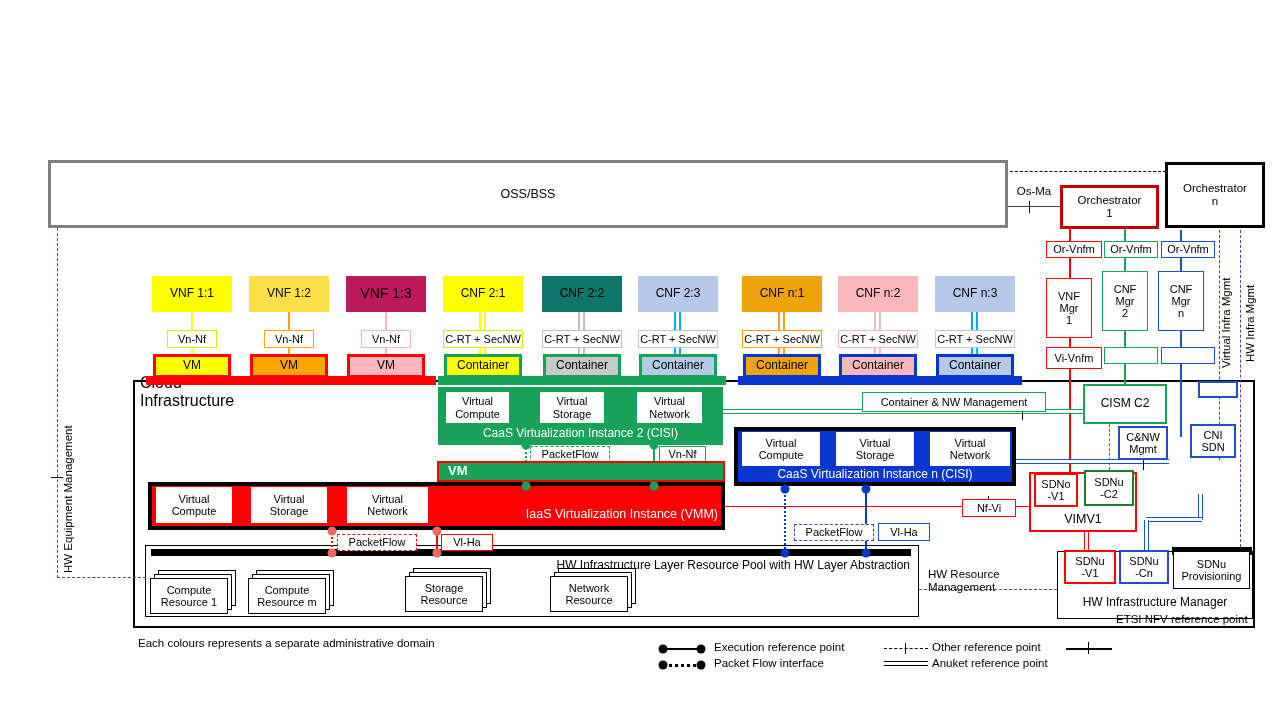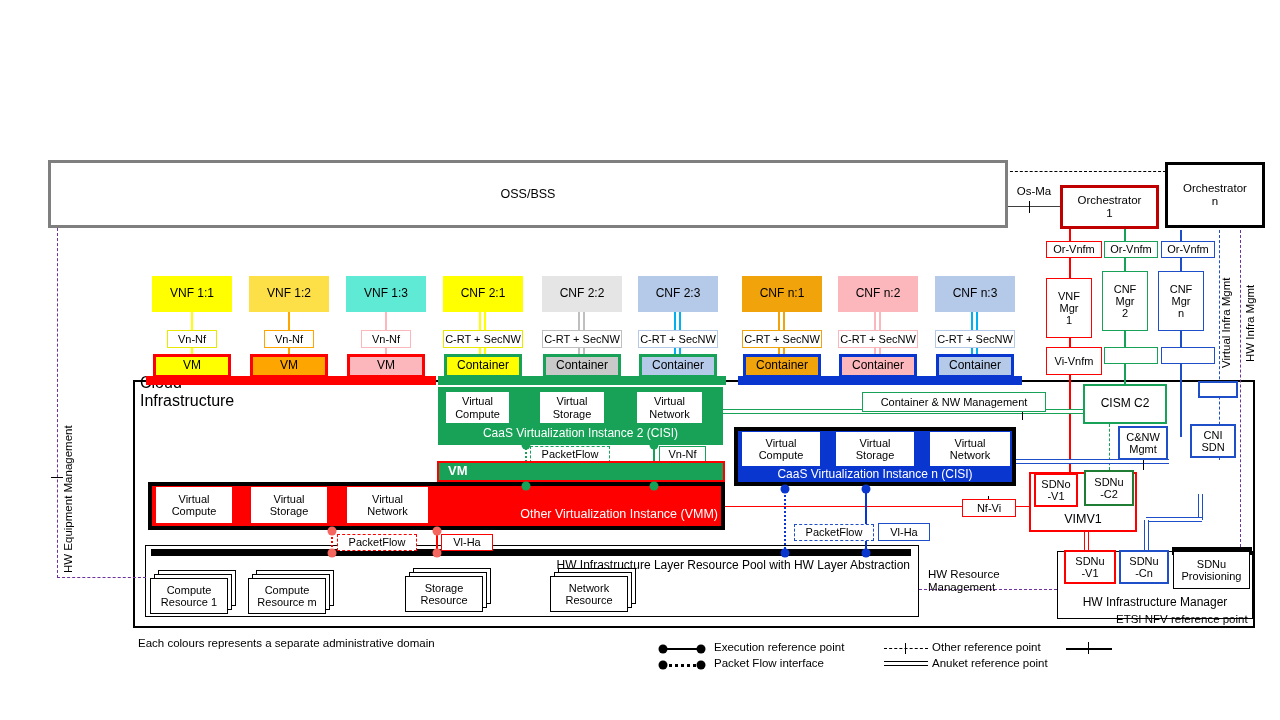--- a/index.html
+++ b/index.html
@@ -91,23 +91,23 @@
   <div class="a" style="left:778px;top:312px;width:7px;height:42px;border-left:2px solid #F0A30A;border-right:2px solid #F0A30A"></div>
   <div class="a" style="left:874px;top:312px;width:7px;height:42px;border-left:2px solid #FBB7BB;border-right:2px solid #FBB7BB"></div>
   <div class="a" style="left:971px;top:312px;width:7px;height:42px;border-left:2px solid #00B0F0;border-right:2px solid #00B0F0"></div>
 
   <div class="a" style="left:146px;top:376px;width:290px;height:9px;background:#FF0000"></div>
   <div class="a" style="left:438px;top:376px;width:288px;height:9px;background:#17A258"></div>
   <div class="a" style="left:738px;top:376px;width:284px;height:9px;background:#0A36D0"></div>
 
   <div class="b nb" style="left:152px;top:276px;width:80px;height:36px;background:#FFFF00;font-size:12px">VNF 1:1</div>
   <div class="b nb" style="left:249px;top:276px;width:80px;height:36px;background:#fde047;font-size:12px">VNF 1:2</div>
-  <div class="b nb" style="left:346px;top:276px;width:80px;height:36px;background:#5eead4;font-size:12px">VNF 1:3</div>
+  <div class="b nb" style="left:346px;top:276px;width:80px;height:36px;background:#be185d;font-size:14px">VNF 1:3</div>
   <div class="b nb" style="left:443px;top:276px;width:80px;height:36px;background:#FFFF00;font-size:12px">CNF 2:1</div>
-  <div class="b nb" style="left:542px;top:276px;width:80px;height:36px;background:#e5e5e5;font-size:12px">CNF 2:2</div>
+  <div class="b nb" style="left:542px;top:276px;width:80px;height:36px;background:#0f766e;font-size:12px">CNF 2:2</div>
   <div class="b nb" style="left:638px;top:276px;width:80px;height:36px;background:#B5C9E9;font-size:12px">CNF 2:3</div>
   <div class="b nb" style="left:742px;top:276px;width:80px;height:36px;background:#F0A30A;font-size:12px">CNF n:1</div>
   <div class="b nb" style="left:838px;top:276px;width:80px;height:36px;background:#FBB7BB;font-size:12px">CNF n:2</div>
   <div class="b nb" style="left:935px;top:276px;width:80px;height:36px;background:#B5C9E9;font-size:12px">CNF n:3</div>
 
   <div class="b" style="left:167px;top:330px;width:50px;height:18px;border-color:#E8E800">Vn-Nf</div>
   <div class="b" style="left:264px;top:330px;width:50px;height:18px;border-color:#FFA500">Vn-Nf</div>
   <div class="b" style="left:361px;top:330px;width:50px;height:18px;border-color:#FBB7BB">Vn-Nf</div>
   <div class="b" style="left:443px;top:330px;width:80px;height:18px;border-color:#E8E800;white-space:nowrap">C-RT + SecNW</div>
   <div class="b" style="left:542px;top:330px;width:80px;height:18px;border-color:#BFBFBF;white-space:nowrap">C-RT + SecNW</div>
@@ -144,21 +144,21 @@
   <div class="b" style="left:437px;top:461px;width:288px;height:21px;background:#17A258;border:2.5px solid #FF0000;color:#fff;
               font-size:13px;font-weight:bold;justify-content:flex-start;padding-left:9px">VM</div>
 
   <div class="a" style="left:148px;top:482px;width:577px;height:48px;background:#FF0000;border:4px solid #000"></div>
   <div class="b nb" style="left:156px;top:487px;width:76px;height:36px;background:#fff">Virtual
 Compute</div>
   <div class="b nb" style="left:251px;top:487px;width:76px;height:36px;background:#fff">Virtual
 Storage</div>
   <div class="b nb" style="left:347px;top:487px;width:81px;height:36px;background:#fff">Virtual
 Network</div>
-  <div class="b nb" style="left:470px;top:505px;width:248px;height:18px;color:#fff;font-size:12.5px;justify-content:flex-end;text-align:right;white-space:nowrap">Other Virtualization Instance (VMM)</div>
+  <div class="b nb" style="left:470px;top:505px;width:248px;height:18px;color:#fff;font-size:12.5px;justify-content:flex-end;text-align:right;white-space:nowrap">IaaS Virtualization Instance (VMM)</div>
 
   <div class="dot" style="left:526px;top:445px;background:#17A258"></div>
   <div class="dot" style="left:526px;top:486px;background:#17A258"></div>
   <div class="dot" style="left:654px;top:445px;background:#17A258"></div>
   <div class="dot" style="left:654px;top:486px;background:#17A258"></div>
 
   <div class="a" style="left:331px;top:530px;width:0;height:24px;border-left:2.6px dotted #FF0000"></div>
   <div class="a" style="left:436px;top:530px;width:0;height:24px;border-left:2.2px solid #FF0000"></div>
   <div class="b" style="left:337px;top:534px;width:80px;height:17px;border:1.6px dashed #FF0000">PacketFlow</div>
   <div class="b" style="left:441px;top:534px;width:52px;height:17px;border:1.6px solid #FF0000">Vl-Ha</div>
@@ -238,21 +238,21 @@
   <div class="b" style="left:1046px;top:278px;width:46px;height:60px;border:1.8px solid #FF0000">VNF
 Mgr
 1</div>
   <div class="b" style="left:1102px;top:271px;width:46px;height:60px;border:1.8px solid #17A258">CNF
 Mgr
 2</div>
   <div class="b" style="left:1158px;top:271px;width:46px;height:60px;border:1.8px solid #1E4FC8">CNF
 Mgr
 n</div>
 
-  <div class="b" style="left:1046px;top:347px;width:56px;height:28px;border:1.6px solid #FF0000">Vi-Vnfm</div>
+  <div class="b" style="left:1046px;top:347px;width:56px;height:22px;border:1.6px solid #FF0000">Vi-Vnfm</div>
   <div class="b" style="left:1104px;top:347px;width:54px;height:17px;border:1.6px solid #17A258"></div>
   <div class="b" style="left:1161px;top:347px;width:54px;height:17px;border:1.6px solid #1E4FC8"></div>
 
   <div class="txt" style="left:138px;top:637px">Each colours represents a separate administrative domain</div>
 
   <div class="a" style="left:662px;top:648px;width:40px;height:0;border-top:2.6px solid #000"></div>
   <div class="dot" style="left:663px;top:649px;background:#000"></div>
   <div class="dot" style="left:701px;top:649px;background:#000"></div>
   <div class="txt" style="left:714px;top:641px">Execution reference point</div>
 

